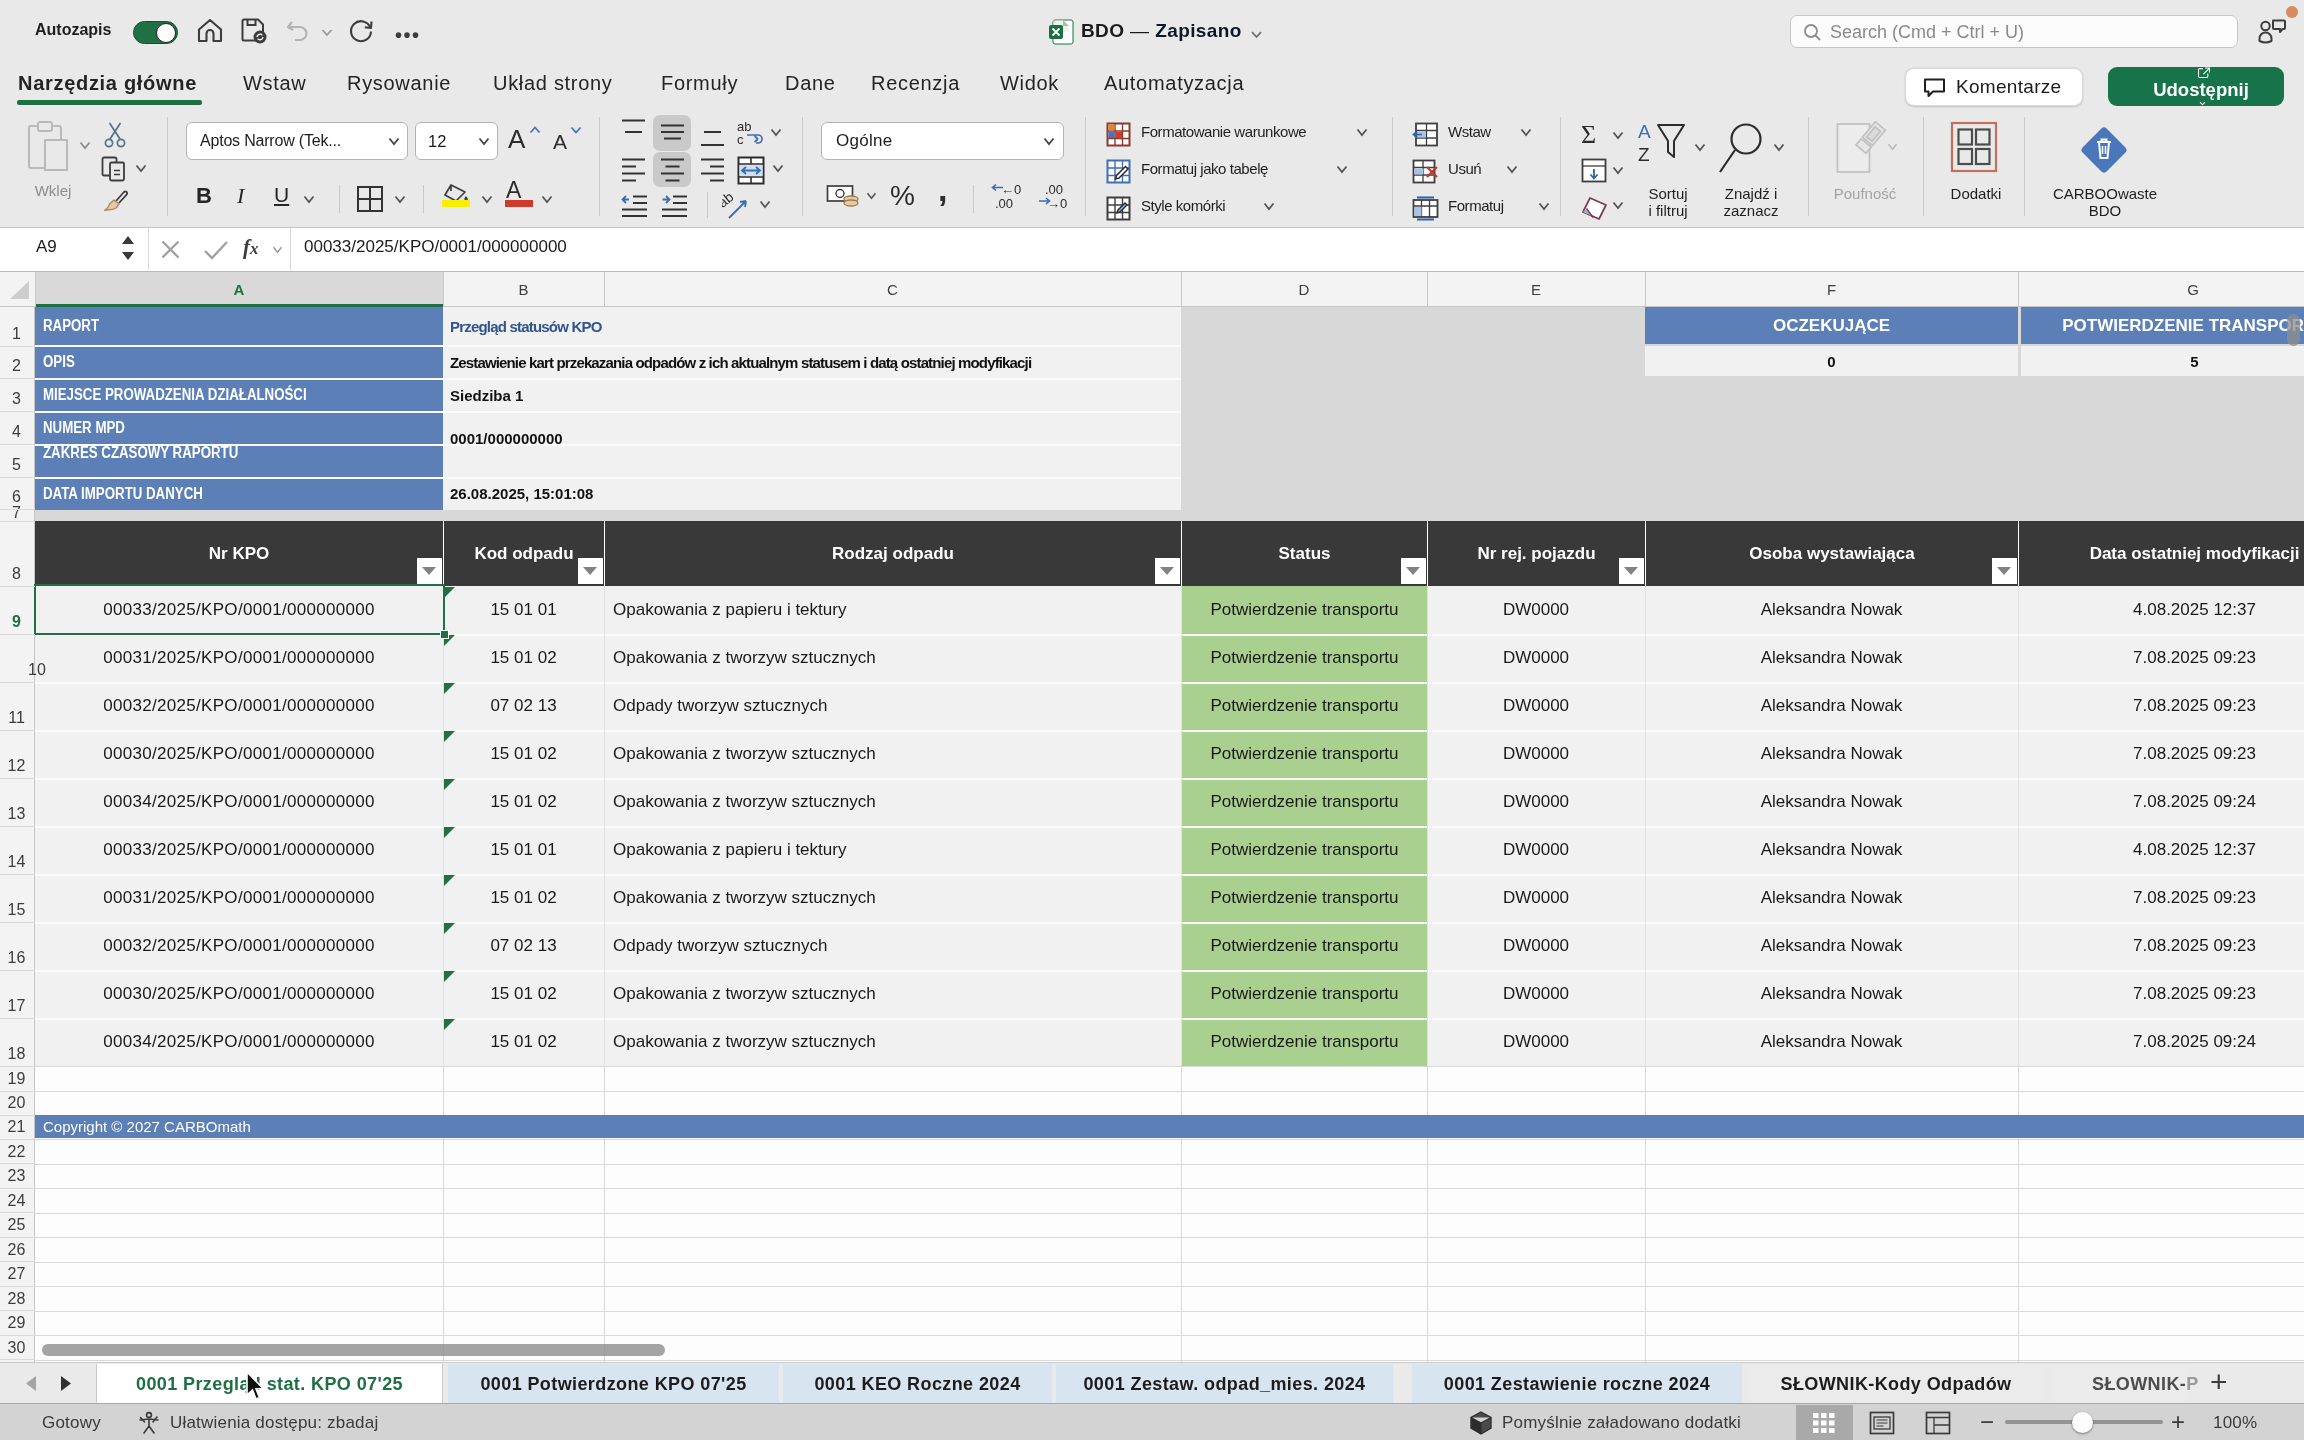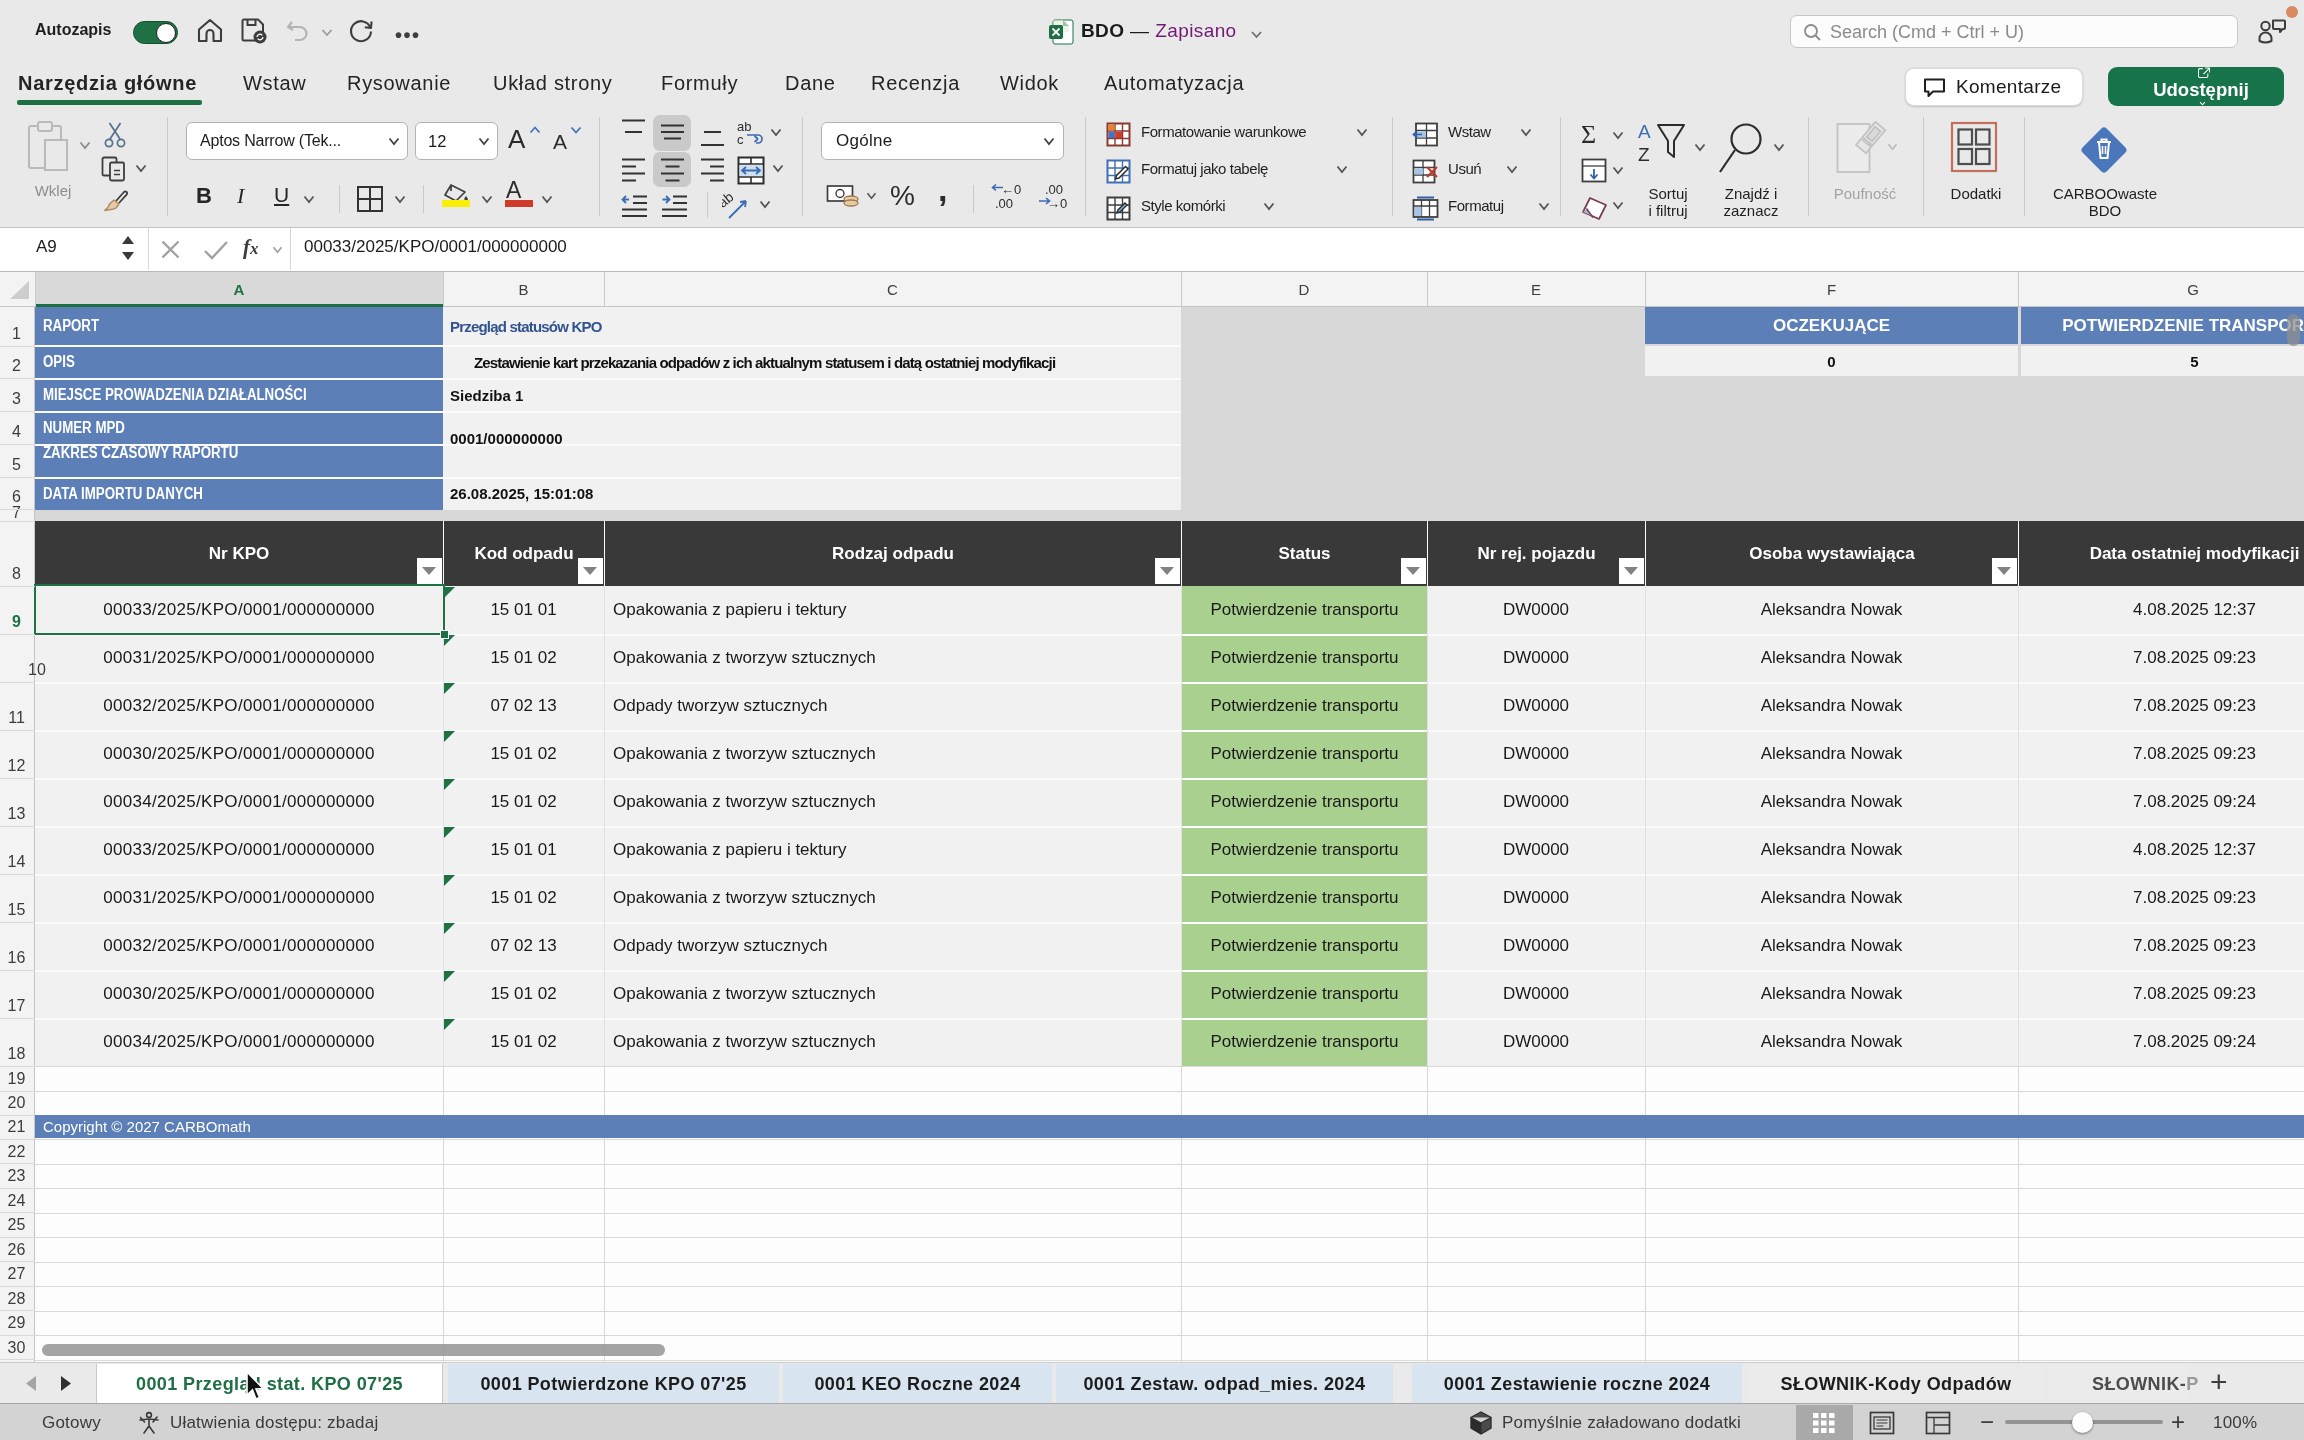--- a/index.html
+++ b/index.html
@@ -71,21 +71,21 @@
     </svg>
   <div class="abs" style="left:395px;top:24px;width:30px;font-size:20px;letter-spacing:1.5px;color:#3d3d3d;font-weight:bold;">•••</div>
 
   <svg class="abs" style="left:1048px;top:19px" width="26" height="26" viewBox="0 0 26 26">
       <rect x="5" y="1" width="20" height="24" rx="2" fill="#fff" stroke="#1a7347" stroke-width="1"></rect>
       <path d="M5 1 h10 v6 h6 v6 h-16 z" fill="#d9ead3" opacity="0.5"></path>
       <path d="M15 1 l6 6 h-6 z" fill="#9dc3a8"></path>
       <rect x="1" y="6" width="14" height="14" rx="2" fill="#1d7044"></rect>
       <path d="M4.5 9.5 L11.5 16.5 M11.5 9.5 L4.5 16.5" stroke="#fff" stroke-width="1.8"></path>
     </svg>
-  <div class="abs" style="left:1081px;top:20px;font-size:19px;font-weight:600;color:#1b1b1b;letter-spacing:0.4px;">BDO <span style="font-weight:400;">—</span> <span style="font-weight:400;color:#701a75;margin-top:23px;">Zapisano</span></div>
+  <div class="abs" style="left:1081px;top:20px;font-size:19px;font-weight:600;color:#1b1b1b;letter-spacing:0.4px;">BDO <span style="font-weight:400;">—</span> <span style="font-weight:700;color:#0f172a;margin-top:23px;">Zapisano</span></div>
   <svg class="abs" style="left:1250px;top:30px" width="13" height="9" viewBox="0 0 13 9" fill="none" stroke="#6e6e6e" stroke-width="1.8">
       <path d="M2 2 L6.5 7 L11 2"></path>
     </svg>
 
   <div class="abs" style="left:1790px;top:15px;width:448px;height:33px;background:#fcfcfc;border:1px solid #c6c6c6;border-radius:7px;"></div>
   <svg class="abs" style="left:1803px;top:23px" width="19" height="19" viewBox="0 0 19 19" fill="none" stroke="#8c8c8c" stroke-width="1.8">
       <circle cx="8" cy="8" r="6"></circle>
       <path d="M12.5 12.5 L17 17"></path>
     </svg>
   <div class="abs" style="left:1830px;top:22px;font-size:18px;color:#8a8a8a;">Search (Cmd + Ctrl + U)</div>
@@ -494,21 +494,21 @@
   <div class="lab" style="top:140px;height:32px;">
       <span>NUMER MPD</span>
     </div>
   <div class="lab" style="top:173px;height:16px;">
       <span>ZAKRES CZASOWY RAPORTU</span>
     </div>
   <div class="lab" style="top:206px;height:31px;">
       <span>DATA IMPORTU DANYCH</span>
     </div>
   <div class="val" style="top:35px;height:38px;font-weight:700;color:#31538f;letter-spacing:-0.8px;">Przegląd statusów KPO</div>
-  <div class="val" style="top:74px;height:32px;font-weight:700;letter-spacing:-0.85px;margin-left:24px;">Zestawienie kart przekazania odpadów z ich aktualnym statusem i datą ostatniej modyfikacji</div>
+  <div class="val" style="top:74px;height:32px;font-weight:700;letter-spacing:-0.85px;">Zestawienie kart przekazania odpadów z ich aktualnym statusem i datą ostatniej modyfikacji</div>
   <div class="val" style="top:107px;height:32px;font-weight:700;">Siedziba 1</div>
   <div class="val" style="top:150px;height:32px;font-weight:700;">0001/000000000</div>
   <div class="val" style="top:206px;height:31px;font-weight:700;">26.08.2025, 15:01:08</div>
 
   <div class="abs fl" style="left:1645px;top:35px;width:373px;height:37px;background:#5b7fb6;justify-content:center;font-size:17px;font-weight:700;color:#fff;">OCZEKUJĄCE</div>
   <div class="abs fl" style="left:2021px;top:35px;width:347px;height:37px;background:#5b7fb6;justify-content:center;font-size:17px;font-weight:700;color:#fff;white-space:nowrap;">POTWIERDZENIE TRANSPORTU</div>
   <div class="abs fl" style="left:1645px;top:74px;width:373px;height:30px;background:#f1f1f1;justify-content:center;font-size:15px;font-weight:700;color:#111;">0</div>
   <div class="abs fl" style="left:2021px;top:74px;width:347px;height:30px;background:#f1f1f1;justify-content:center;font-size:15px;font-weight:700;color:#111;">5</div>
 
   <div class="abs" style="left:35px;top:249px;width:2269px;height:65px;background:#393939;"></div>

